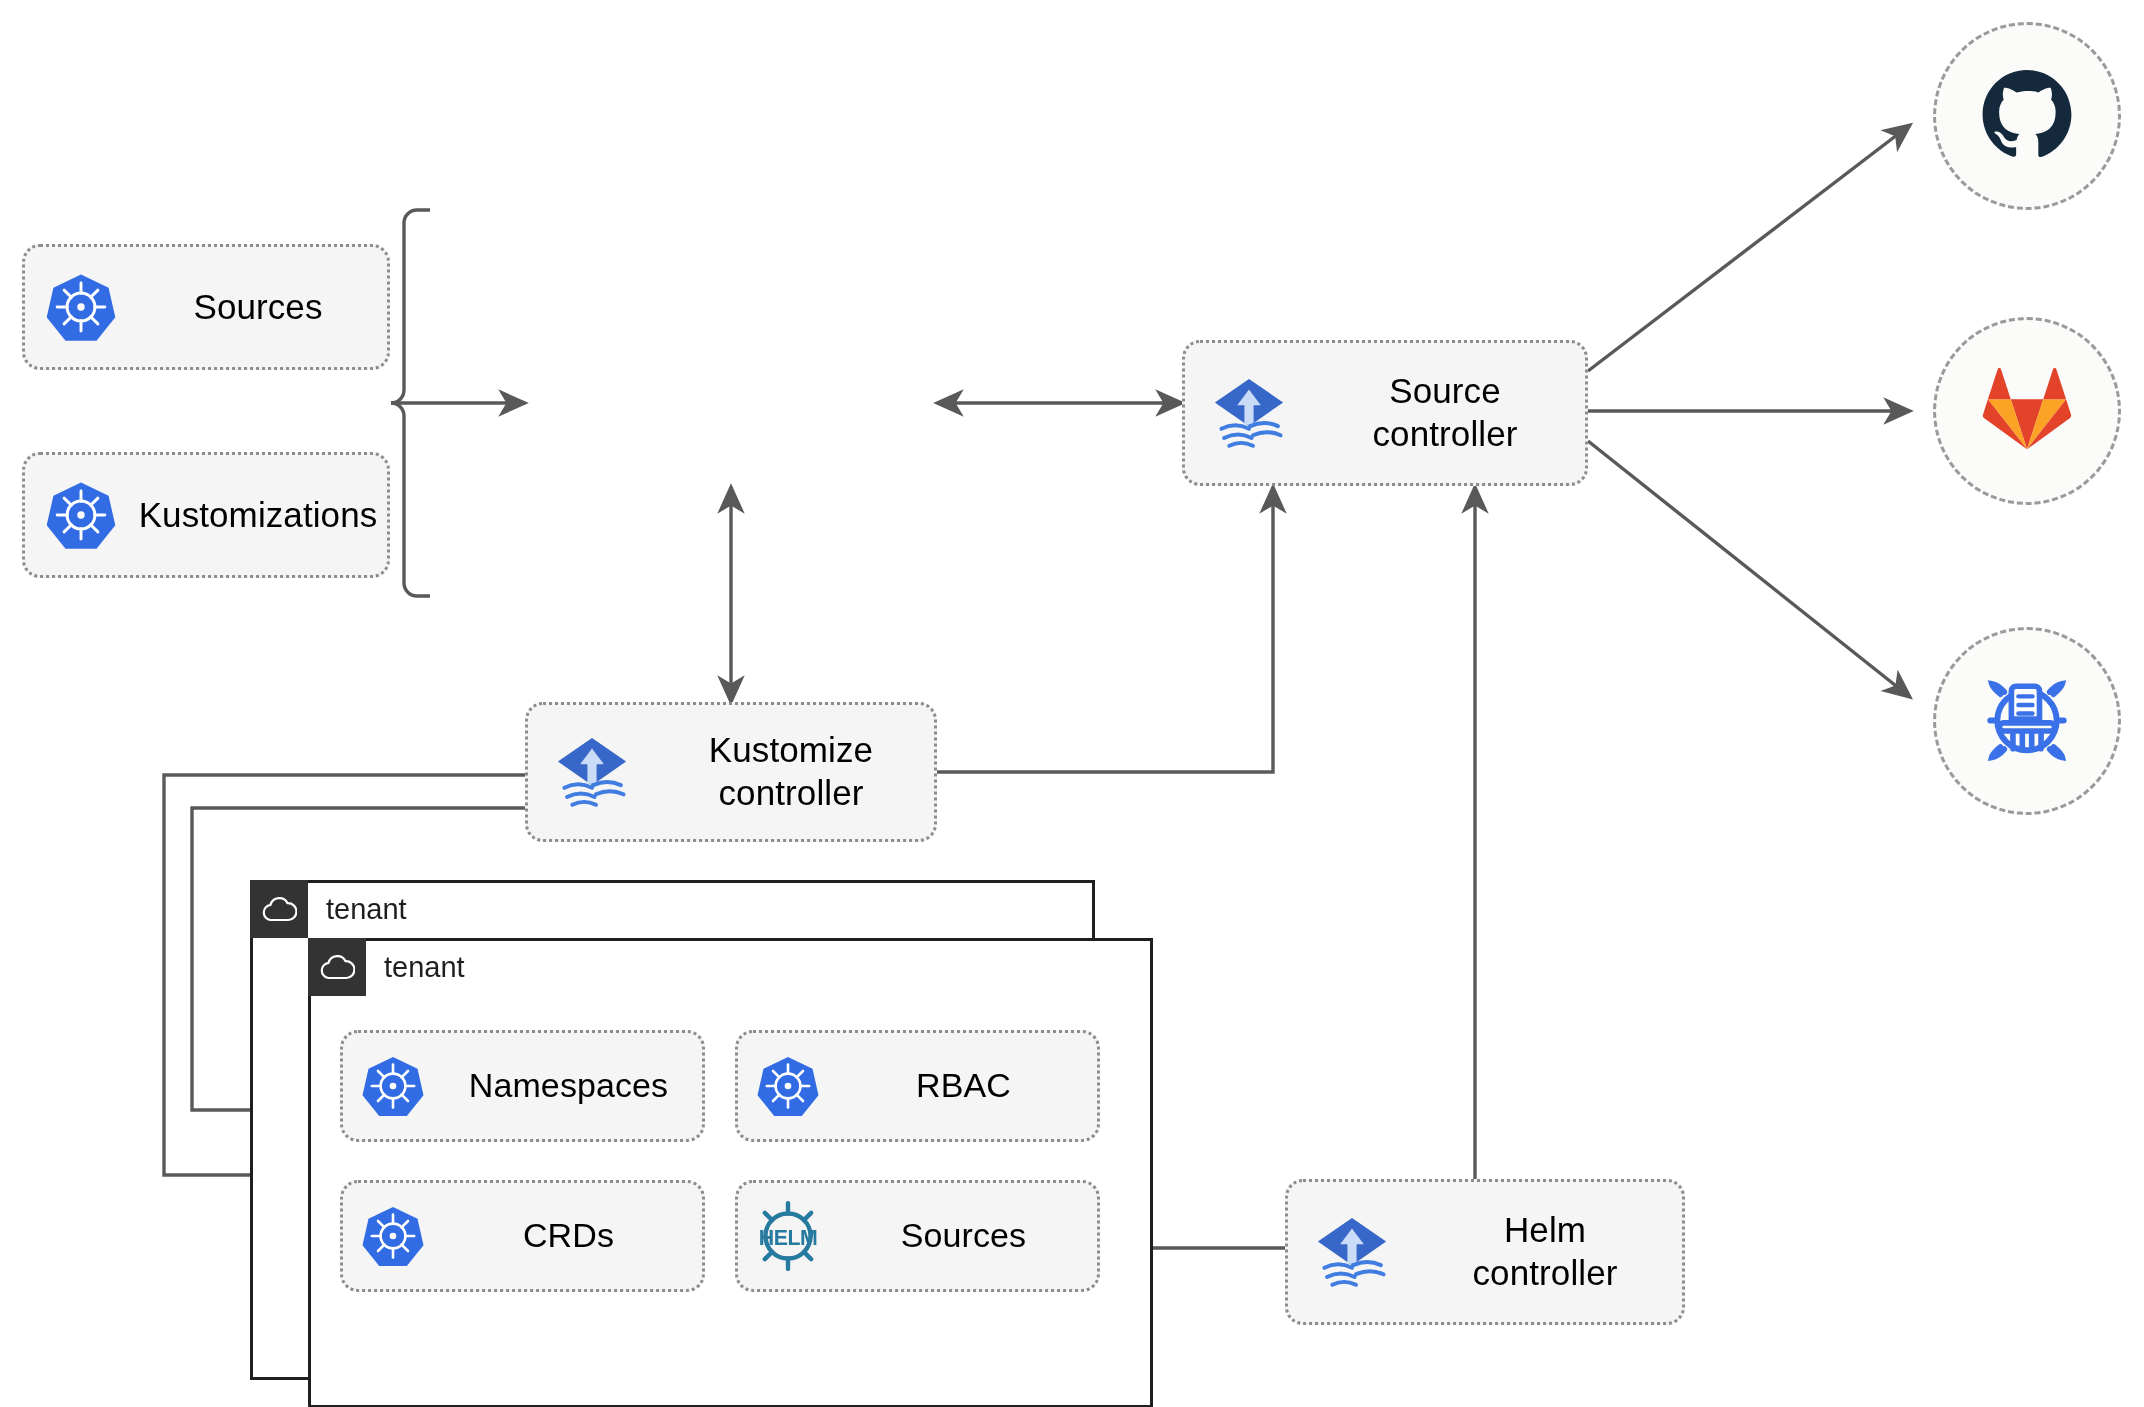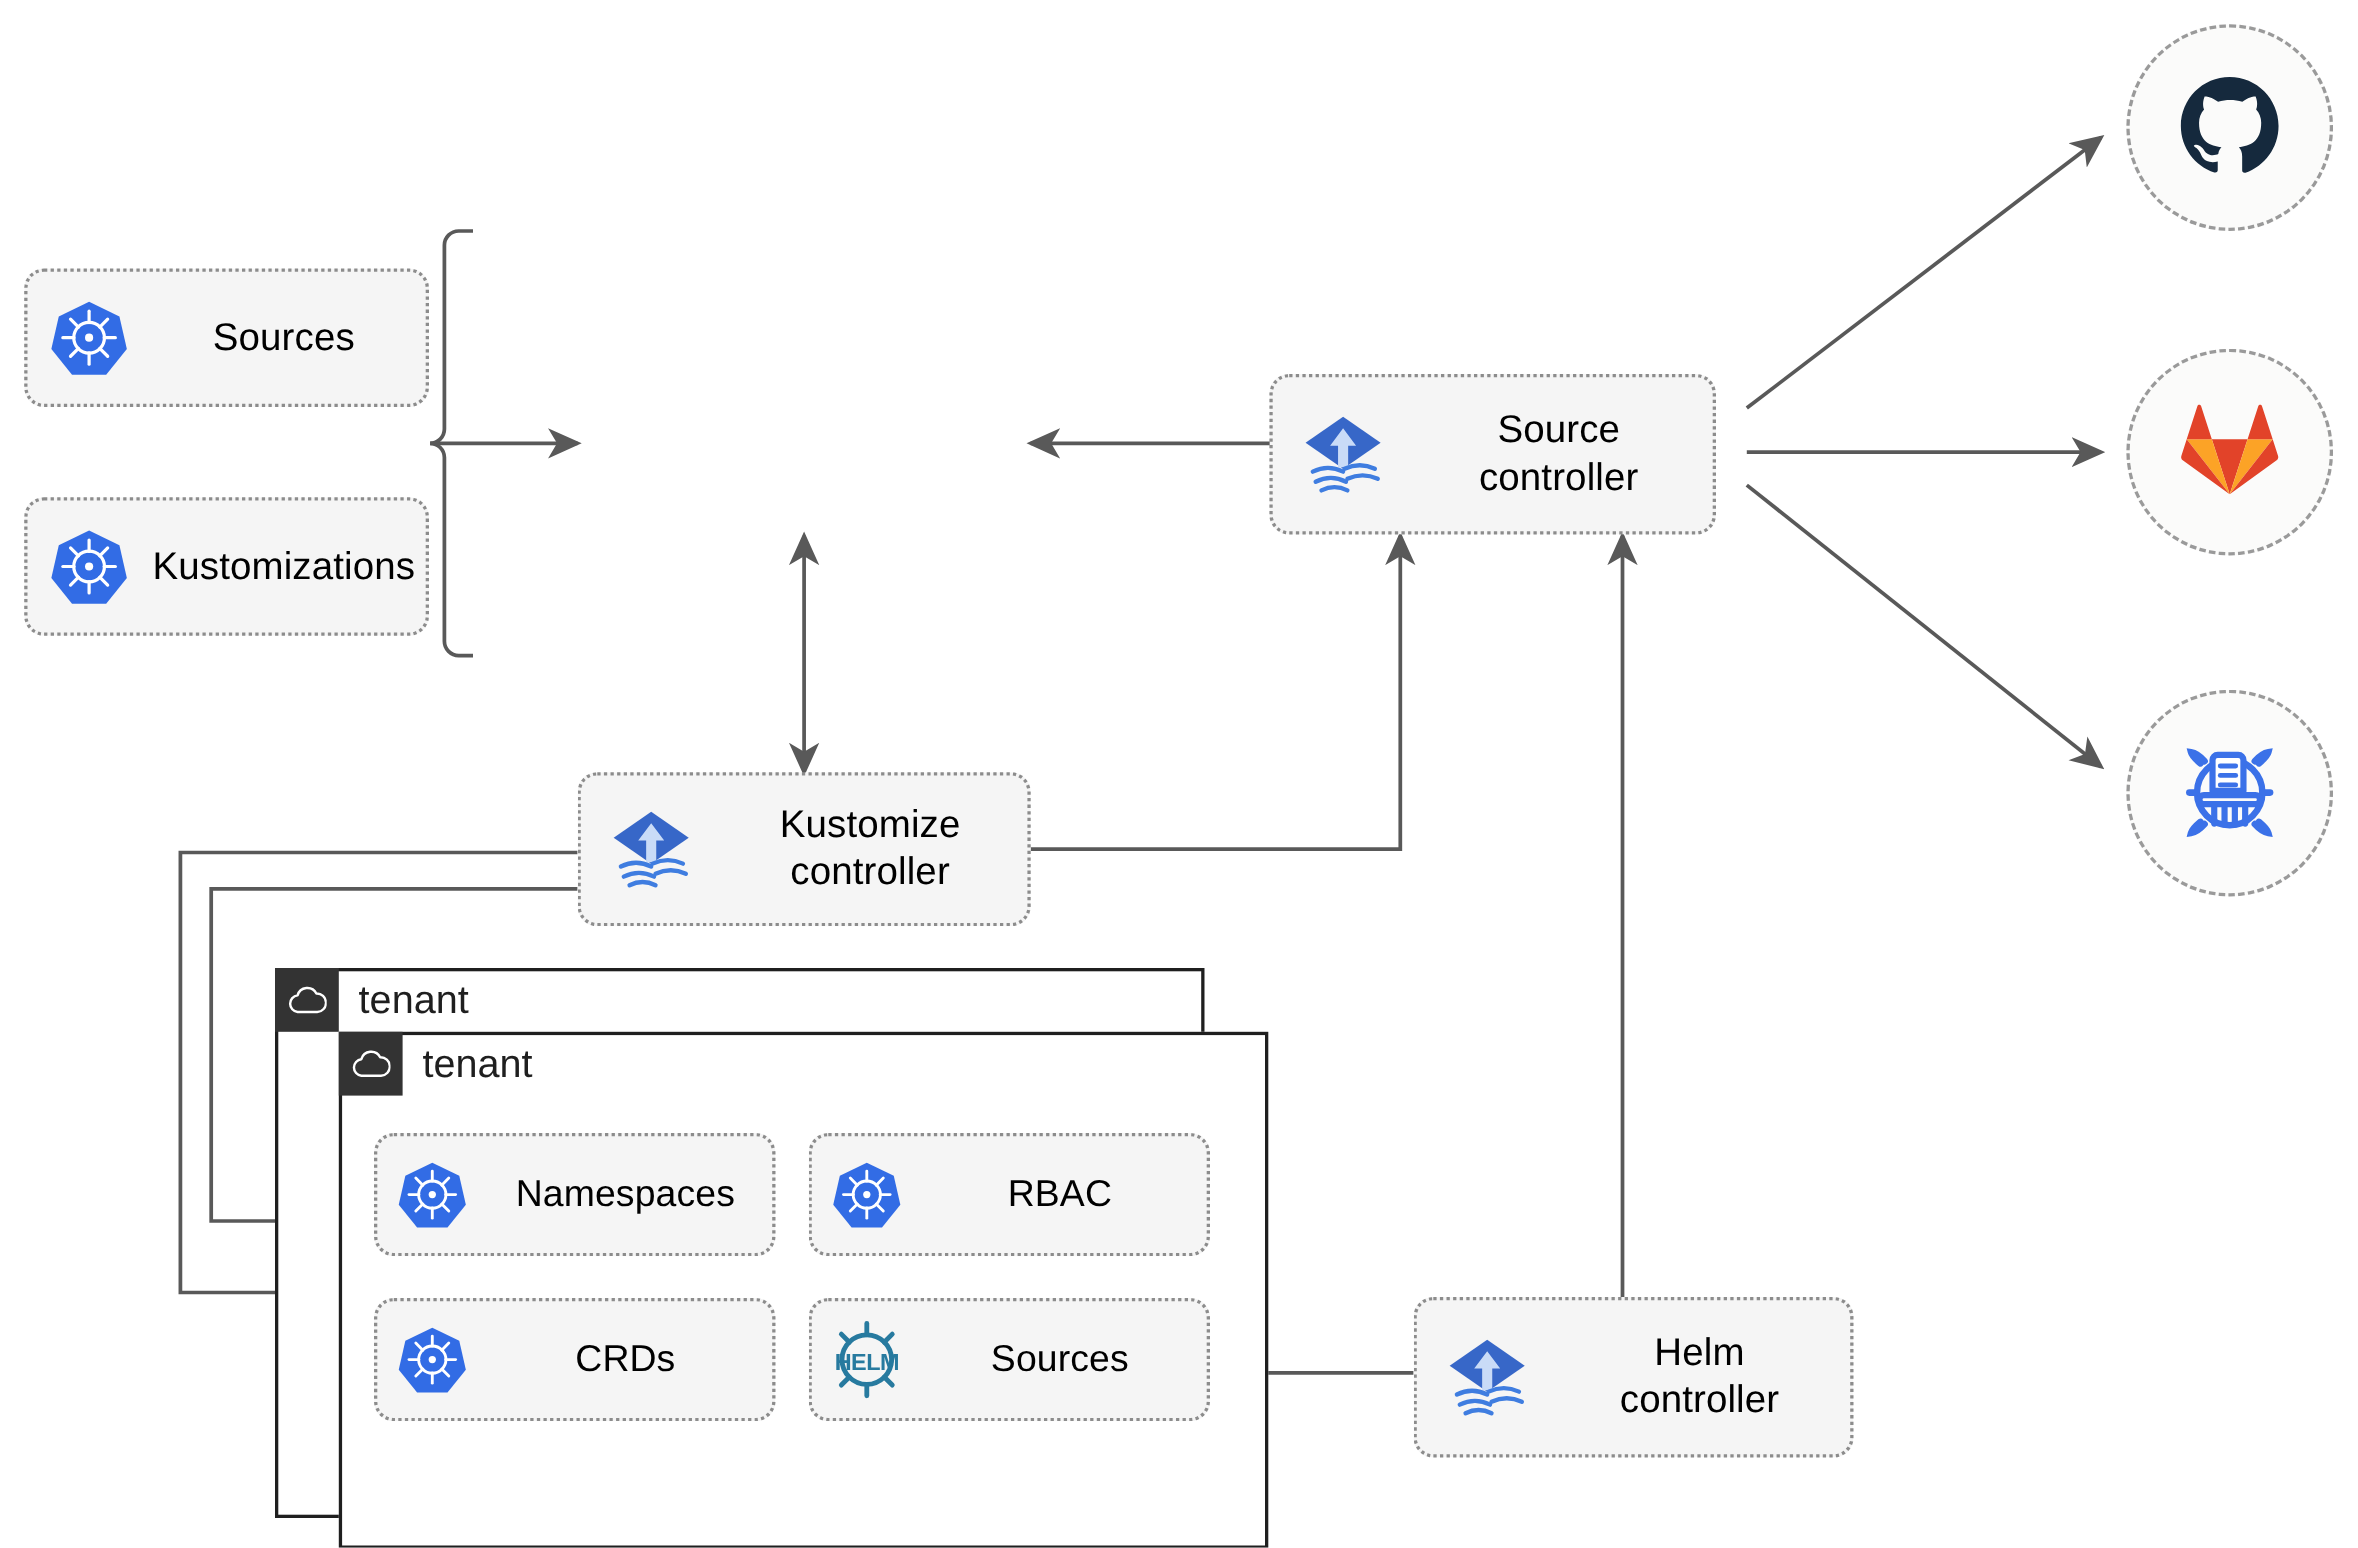--- a/index.html
+++ b/index.html
@@ -20,21 +20,21 @@
   .tenant{
     position:absolute;box-sizing:border-box;background:#ffffff;
     border:3px solid #1f1f1f;
   }
   .tenant .thead{
     position:absolute;left:-3px;top:-3px;height:58px;display:flex;align-items:center;
   }
   .tenant .tchip{
     width:58px;height:58px;background:#333333;display:flex;align-items:center;justify-content:center;
   }
-  .tenant .tname{font-size:36px;color:#1f1f1f;padding-left:18px;}
+  .tenant .tname{font-size:29px;color:#1f1f1f;padding-left:18px;}
   .circ{
     position:absolute;box-sizing:border-box;border:3px dashed #9a9a9a;border-radius:50%;
     background:#fbfbfa;display:flex;align-items:center;justify-content:center;
   }
 </style>
 </head>
 <body>
 
 <div id="stage">
 
@@ -131,21 +131,21 @@
             <line x1="40.6" y1="40.6" x2="47" y2="47"></line>
           <line x1="47" y1="17" x2="40.6" y2="23.4"></line>
             <line x1="23.4" y1="40.6" x2="17" y2="47"></line>
         </g>
       </svg>
     </span>
     <span class="lbl">Kustomizations</span>
   </div>
 
 
-  <div class="node" style="left:1154px;top:340px;width:406px;height:146px;">
+  <div class="node" style="left:1182px;top:340px;width:406px;height:146px;">
     <span class="ic" style="width:128px;">
       <svg width="84" height="84" viewBox="0 0 64 64" aria-hidden="true">
         <path d="M32,6 L58,24 L32,42 L6,24 Z" fill="#3767c8"></path>
         <path d="M32,14 L41,26 L35.5,26 L35.5,41 L28.5,41 L28.5,26 L23,26 Z" fill="#c9dbf7"></path>
         <g stroke="#3f7de0" stroke-width="3" stroke-linecap="round" fill="none">
           <path d="M11,44 C18,40.5 25,40.5 32,44"></path>
           <path d="M33,42 C40,38.8 47,38.8 54,42"></path>
           <path d="M13,51 C20,47.5 27,47.5 34,51"></path>
           <path d="M35,49 C42,45.8 49,45.8 56,49"></path>
           <path d="M17,57 C23,54 29,54 35,57"></path>

